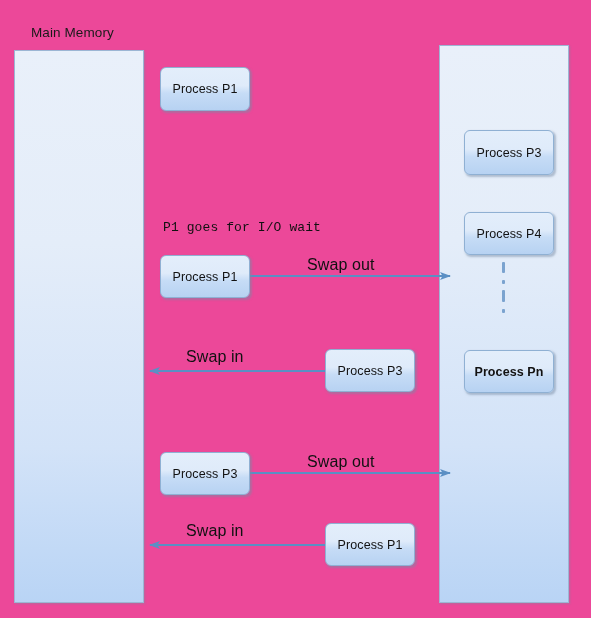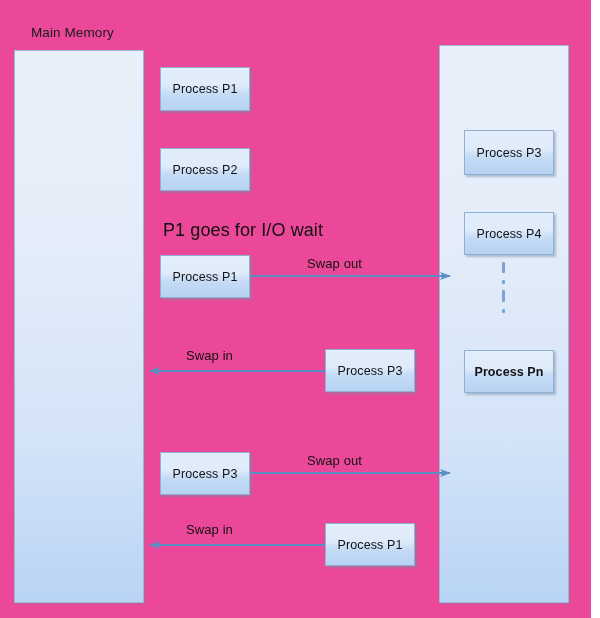--- a/index.html
+++ b/index.html
@@ -40,21 +40,21 @@
     letter-spacing: .1px;
   }
   #main-memory-caption { left: 31px; top: 25px; }
   #secondary-memory-caption { left: 447px; top: 16px; }
 
   
   .process-box {
     position: absolute;
     box-sizing: border-box;
     border: 1px solid #8fb0d3;
-    border-radius: 0;
+    border-radius: 6px;
     background: linear-gradient(to bottom, #e3eefb 0%, #dfebfa 42%, #c6dcf6 60%, #b7d2f2 100%);
     box-shadow: 1.5px 1.5px 2px rgba(120,140,165,0.5);
     display: flex;
     align-items: center;
     justify-content: center;
     font-size: 12.5px;
     color: #121212;
     white-space: nowrap;
     letter-spacing: .1px;
   }
@@ -89,32 +89,33 @@
     margin: 0 auto;
   }
   #vertical-ellipsis i:nth-child(1) { width: 3px; height: 11px; margin-top: 0; }
   #vertical-ellipsis i:nth-child(2) { width: 3px; height: 4px;  margin-top: 7px; }
   #vertical-ellipsis i:nth-child(3) { width: 3px; height: 12px; margin-top: 6px; }
   #vertical-ellipsis i:nth-child(4) { width: 3px; height: 4px;  margin-top: 7px; }
 
   
   .note-text {
     position: absolute;
-    font-size: 18px;
+    font-size: 13px;
     color: #111111;
     white-space: nowrap;
     letter-spacing: .1px;
+    font-family: Liberation Mono, monospace;
   }
   #note-io-wait   { left: 163px; top: 220px; }
   #note-io-back   { left: 163px; top: 418px; }
 
   
   .arrow-label {
     position: absolute;
-    font-size: 13px;
+    font-size: 16px;
     color: #111111;
     white-space: nowrap;
     letter-spacing: .1px;
   }
   #label-swap-out-1 { left: 307px; top: 256px; }
   #label-swap-in-1  { left: 186px; top: 348px; }
   #label-swap-out-2 { left: 307px; top: 453px; }
   #label-swap-in-2  { left: 186px; top: 522px; }
 
   
@@ -168,21 +169,20 @@
       <line x1="250" y1="473" x2="450" y2="473" stroke="#5b8fc4" stroke-width="2" marker-end="url(#arrowhead-right)"></line>
     </g>
 
     <g>
       <line x1="325" y1="545" x2="150" y2="545" stroke="#5b8fc4" stroke-width="2" marker-end="url(#arrowhead-left)"></line>
     </g>
   </svg>
 
   <div class="process-box" id="proc-p1-top">Process P1</div>
 
-  <div class="process-box" id="proc-p2">Process P2</div>
 
   <div class="process-box" id="proc-p1-swapout">Process P1</div>
 
   <div class="process-box" id="proc-p3-swapout">Process P3</div>
 
   <div class="process-box" id="proc-p3-swapin">Process P3</div>
 
   <div class="process-box" id="proc-p1-swapin">Process P1</div>
 
   <div class="process-box" id="proc-p3-sec">Process P3</div>

